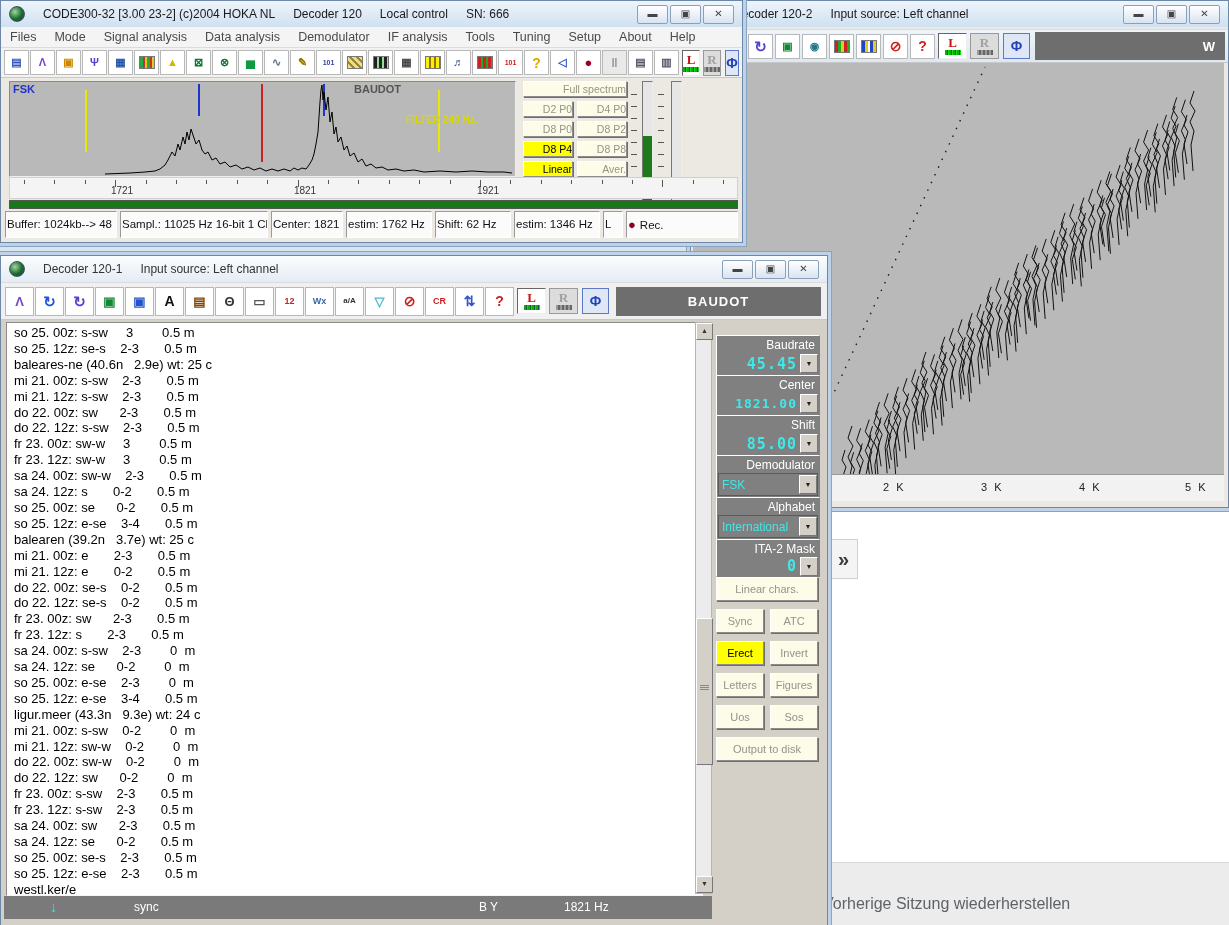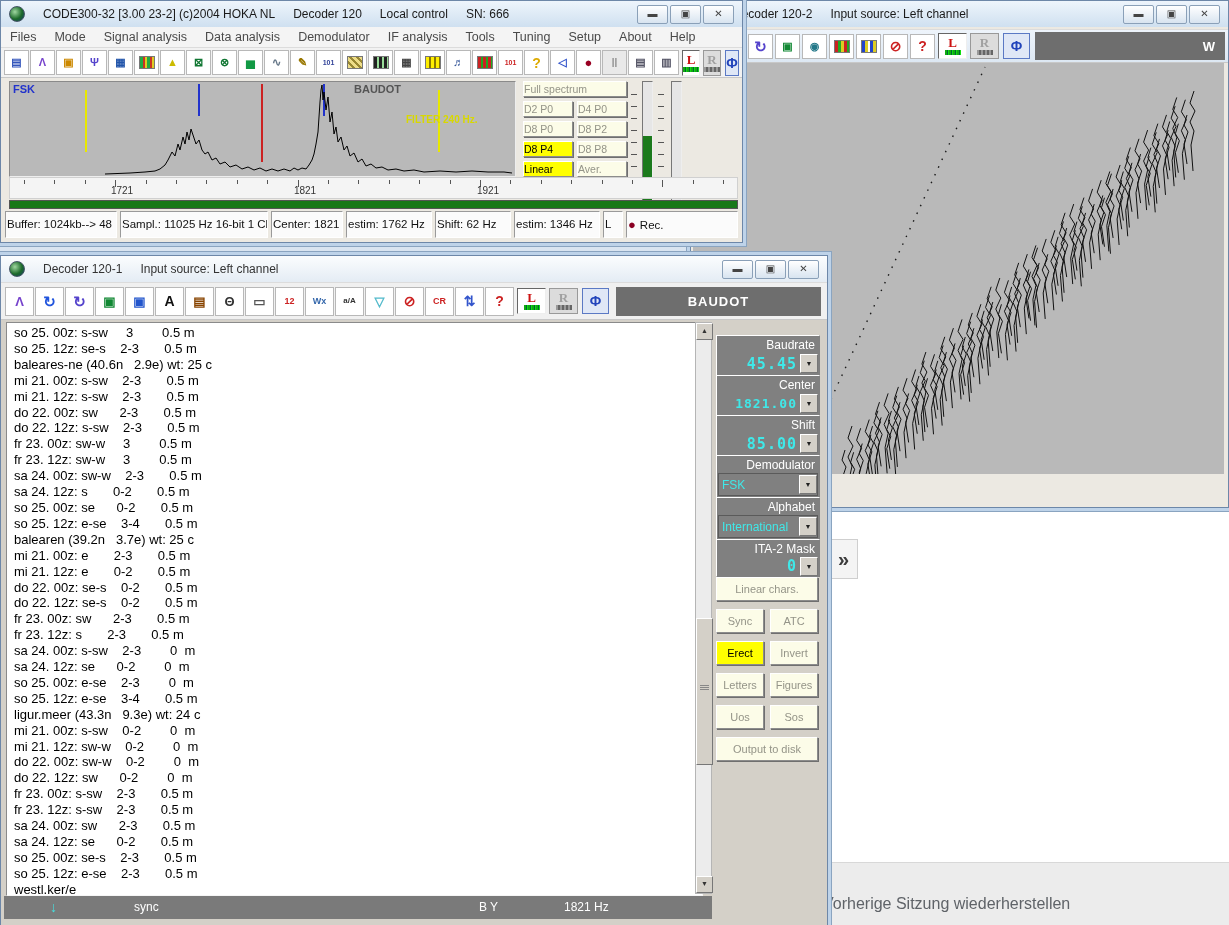--- a/index.html
+++ b/index.html
@@ -50,21 +50,21 @@
   #main-status{position:absolute;left:4px;top:210px;width:733px;height:27px;display:flex;gap:3px;}
   .sfield{border:1px solid;border-color:#9a9a9a #ffffff #ffffff #9a9a9a;background:#fbfbfb;
     font-size:11.5px;color:#111;line-height:25px;padding-left:1px;white-space:nowrap;overflow:hidden;box-sizing:border-box;}
   .sfield:nth-child(1){width:112px}.sfield:nth-child(2){width:148px}.sfield:nth-child(3){width:72px}
   .sfield:nth-child(4){width:86px}.sfield:nth-child(5){width:76px}.sfield:nth-child(6){width:86px}
   .sfield:nth-child(7){width:20px}.sfield:nth-child(8){flex:1}
   .recdot{color:#8a0022;font-size:13px;margin-right:4px;}
   #spec-btn-grid{position:absolute;left:522px;top:80px;width:104px;display:grid;
     grid-template-columns:50px 50px;gap:4px;}
   .pbtn{height:14px;background:#fcfce8;border:1px solid;border-color:#ffffff #8c8c8c #8c8c8c #ffffff;
-    box-shadow:1px 1px 0 #6f6f6f;font-size:10.5px;color:#949488;text-align:left;line-height:14px;
+    box-shadow:1px 1px 0 #6f6f6f;font-size:10.5px;color:#949488;text-align:right;line-height:14px;
     overflow:hidden;white-space:nowrap;}
   .pbtn.wide{grid-column:1 / span 2;}
   .pbtn.active{background:#ffff00;color:#000;}
   .tickcol{position:absolute;top:82px;height:114px;width:6px;
     background:repeating-linear-gradient(to bottom,transparent 0 11px,#555 11px 12px);}
   .vbar{position:absolute;top:80px;height:118px;width:9px;border:1px solid #777;
     border-right-color:#eee;border-bottom-color:#eee;background:#e6e6e6;}
   #vbar-fill{position:absolute;left:0;right:0;bottom:0;height:54%;background:#1c7a1c;}
   
   #d2-win{left:690px;top:0;width:537px;height:506px;z-index:2;}
@@ -187,20 +187,26 @@
       <span class="d2-dark">
         <span>W</span>
         </span>
     </div>
     <div id="d2-plot">
       <svg id="d2-svg" width="531" height="411" viewBox="0 0 531 411">
         <line x1="138" y1="336" x2="292" y2="4" stroke="#1a1a1a" stroke-width="1.4" stroke-dasharray="1.5 7"></line>
         <path id="d2-spikes" fill="none" stroke="#111" stroke-width="1" d="M159 363 l-4 12 l5 8 l-5 11 l4 9 l-3 14 l2 26 M152 387 l-3 10 l4 7 l-4 12 l3 20 M167.62745098039215 365.27450980392155 l-4 12 l5 8 l-5 11 l4 9 l-3 14 l2 26 M160.62745098039215 389.27450980392155 l-3 10 l4 7 l-4 12 l3 20 M176.2549019607843 356.54901960784315 l-4 12 l5 8 l-5 11 l4 9 l-3 14 l2 26 M169.2549019607843 380.54901960784315 l-3 10 l4 7 l-4 12 l3 20 M184.88235294117646 347.8235294117647 l-4 12 l5 8 l-5 11 l4 9 l-3 14 l2 26 M177.88235294117646 371.8235294117647 l-3 10 l4 7 l-4 12 l3 20 M186.50980392156862 339.0980392156863 l-4 12 l5 8 l-5 11 l4 9 l-3 14 l2 26 M179.50980392156862 363.0980392156863 l-3 10 l4 7 l-4 12 l3 20 M195.13725490196077 330.37254901960785 l-4 12 l5 8 l-5 11 l4 9 l-3 14 l2 26 M188.13725490196077 354.37254901960785 l-3 10 l4 7 l-4 12 l3 20 M203.76470588235293 332.6470588235294 l-4 12 l5 8 l-5 11 l4 9 l-3 14 l2 26 M196.76470588235293 356.6470588235294 l-3 10 l4 7 l-4 12 l3 20 M205.3921568627451 323.921568627451 l-4 12 l5 8 l-5 11 l4 9 l-3 14 l2 26 M198.3921568627451 347.921568627451 l-3 10 l4 7 l-4 12 l3 20 M214.01960784313724 315.19607843137254 l-4 12 l5 8 l-5 11 l4 9 l-3 14 l2 26 M207.01960784313724 339.19607843137254 l-3 10 l4 7 l-4 12 l3 20 M222.64705882352942 306.47058823529414 l-4 12 l5 8 l-5 11 l4 9 l-3 14 l2 26 M215.64705882352942 330.47058823529414 l-3 10 l4 7 l-4 12 l3 20 M231.27450980392157 297.7450980392157 l-4 12 l5 8 l-5 11 l4 9 l-3 14 l2 26 M224.27450980392157 321.7450980392157 l-3 10 l4 7 l-4 12 l3 20 M232.90196078431373 289.01960784313724 l-4 12 l5 8 l-5 11 l4 9 l-3 14 l2 26 M225.90196078431373 313.01960784313724 l-3 10 l4 7 l-4 12 l3 20 M241.52941176470588 291.29411764705884 l-4 12 l5 8 l-5 11 l4 9 l-3 14 l2 26 M234.52941176470588 315.29411764705884 l-3 10 l4 7 l-4 12 l3 20 M250.15686274509804 282.5686274509804 l-4 12 l5 8 l-5 11 l4 9 l-3 14 l2 26 M243.15686274509804 306.5686274509804 l-3 10 l4 7 l-4 12 l3 20 M251.78431372549022 273.84313725490193 l-4 12 l5 8 l-5 11 l4 9 l-3 14 l2 26 M244.78431372549022 297.84313725490193 l-3 10 l4 7 l-4 12 l3 20 M260.4117647058824 265.11764705882354 l-4 12 l5 8 l-5 11 l4 9 l-3 14 l2 26 M253.41176470588238 289.11764705882354 l-3 10 l4 7 l-4 12 l3 20 M269.0392156862745 256.3921568627451 l-4 12 l5 8 l-5 11 l4 9 l-3 14 l2 26 M262.0392156862745 280.3921568627451 l-3 10 l4 7 l-4 12 l3 20 M277.66666666666663 258.6666666666667 l-4 12 l5 8 l-5 11 l4 9 l-3 14 l2 26 M270.66666666666663 282.6666666666667 l-3 10 l4 7 l-4 12 l3 20 M279.29411764705884 249.94117647058823 l-4 12 l5 8 l-5 11 l4 9 l-3 14 l2 26 M272.29411764705884 273.94117647058823 l-3 10 l4 7 l-4 12 l3 20 M287.921568627451 241.21568627450984 l-4 12 l5 8 l-5 11 l4 9 l-3 14 l2 26 M280.921568627451 265.21568627450984 l-3 10 l4 7 l-4 12 l3 20 M296.54901960784315 232.49019607843138 l-4 12 l5 8 l-5 11 l4 9 l-3 14 l2 26 M289.54901960784315 256.4901960784314 l-3 10 l4 7 l-4 12 l3 20 M298.17647058823525 223.76470588235293 l-4 12 l5 8 l-5 11 l4 9 l-3 14 l2 26 M291.17647058823525 247.76470588235293 l-3 10 l4 7 l-4 12 l3 20 M306.80392156862746 215.03921568627447 l-4 12 l5 8 l-5 11 l4 9 l-3 14 l2 26 M299.80392156862746 239.03921568627447 l-3 10 l4 7 l-4 12 l3 20 M315.4313725490196 217.31372549019608 l-4 12 l5 8 l-5 11 l4 9 l-3 14 l2 26 M308.4313725490196 241.31372549019608 l-3 10 l4 7 l-4 12 l3 20 M324.05882352941177 208.58823529411765 l-4 12 l5 8 l-5 11 l4 9 l-3 14 l2 26 M317.05882352941177 232.58823529411765 l-3 10 l4 7 l-4 12 l3 20 M325.6862745098039 199.86274509803923 l-4 12 l5 8 l-5 11 l4 9 l-3 14 l2 26 M318.6862745098039 223.86274509803923 l-3 10 l4 7 l-4 12 l3 20 M334.3137254901961 191.1372549019608 l-4 12 l5 8 l-5 11 l4 9 l-3 14 l2 26 M327.3137254901961 215.1372549019608 l-3 10 l4 7 l-4 12 l3 20 M342.94117647058823 182.41176470588235 l-4 12 l5 8 l-5 11 l4 9 l-3 14 l2 26 M335.94117647058823 206.41176470588235 l-3 10 l4 7 l-4 12 l3 20 M344.56862745098044 184.6862745098039 l-4 12 l5 8 l-5 11 l4 9 l-3 14 l2 26 M337.56862745098044 208.6862745098039 l-3 10 l4 7 l-4 12 l3 20 M353.19607843137254 175.9607843137255 l-4 12 l5 8 l-5 11 l4 9 l-3 14 l2 26 M346.19607843137254 199.9607843137255 l-3 10 l4 7 l-4 12 l3 20 M361.82352941176475 167.23529411764704 l-4 12 l5 8 l-5 11 l4 9 l-3 14 l2 26 M354.82352941176475 191.23529411764704 l-3 10 l4 7 l-4 12 l3 20 M370.45098039215685 158.50980392156865 l-4 12 l5 8 l-5 11 l4 9 l-3 14 l2 26 M363.45098039215685 182.50980392156865 l-3 10 l4 7 l-4 12 l3 20 M372.078431372549 149.7843137254902 l-4 12 l5 8 l-5 11 l4 9 l-3 14 l2 26 M365.078431372549 173.7843137254902 l-3 10 l4 7 l-4 12 l3 20 M380.7058823529412 141.05882352941174 l-4 12 l5 8 l-5 11 l4 9 l-3 14 l2 26 M373.7058823529412 165.05882352941174 l-3 10 l4 7 l-4 12 l3 20 M389.3333333333333 143.33333333333334 l-4 12 l5 8 l-5 11 l4 9 l-3 14 l2 26 M382.3333333333333 167.33333333333334 l-3 10 l4 7 l-4 12 l3 20 M390.9607843137255 134.6078431372549 l-4 12 l5 8 l-5 11 l4 9 l-3 14 l2 26 M383.9607843137255 158.6078431372549 l-3 10 l4 7 l-4 12 l3 20 M399.5882352941177 125.88235294117646 l-4 12 l5 8 l-5 11 l4 9 l-3 14 l2 26 M392.5882352941177 149.88235294117646 l-3 10 l4 7 l-4 12 l3 20 M408.21568627450984 117.15686274509804 l-4 12 l5 8 l-5 11 l4 9 l-3 14 l2 26 M401.21568627450984 141.15686274509804 l-3 10 l4 7 l-4 12 l3 20 M416.843137254902 108.43137254901961 l-4 12 l5 8 l-5 11 l4 9 l-3 14 l2 26 M409.843137254902 132.4313725490196 l-3 10 l4 7 l-4 12 l3 20 M418.4705882352941 110.70588235294122 l-4 12 l5 8 l-5 11 l4 9 l-3 14 l2 26 M411.4705882352941 134.70588235294122 l-3 10 l4 7 l-4 12 l3 20 M427.0980392156863 101.98039215686276 l-4 12 l5 8 l-5 11 l4 9 l-3 14 l2 26 M420.0980392156863 125.98039215686276 l-3 10 l4 7 l-4 12 l3 20 M435.72549019607845 93.25490196078431 l-4 12 l5 8 l-5 11 l4 9 l-3 14 l2 26 M428.72549019607845 117.25490196078431 l-3 10 l4 7 l-4 12 l3 20 M437.35294117647055 84.52941176470591 l-4 12 l5 8 l-5 11 l4 9 l-3 14 l2 26 M430.35294117647055 108.52941176470591 l-3 10 l4 7 l-4 12 l3 20 M445.98039215686276 75.80392156862746 l-4 12 l5 8 l-5 11 l4 9 l-3 14 l2 26 M438.98039215686276 99.80392156862746 l-3 10 l4 7 l-4 12 l3 20 M454.6078431372549 67.078431372549 l-4 12 l5 8 l-5 11 l4 9 l-3 14 l2 26 M447.6078431372549 91.078431372549 l-3 10 l4 7 l-4 12 l3 20 M463.2352941176471 69.35294117647061 l-4 12 l5 8 l-5 11 l4 9 l-3 14 l2 26 M456.2352941176471 93.35294117647061 l-3 10 l4 7 l-4 12 l3 20 M464.8627450980392 60.627450980392155 l-4 12 l5 8 l-5 11 l4 9 l-3 14 l2 26 M457.8627450980392 84.62745098039215 l-3 10 l4 7 l-4 12 l3 20 M473.4901960784314 51.90196078431376 l-4 12 l5 8 l-5 11 l4 9 l-3 14 l2 26 M466.4901960784314 75.90196078431376 l-3 10 l4 7 l-4 12 l3 20 M482.11764705882354 43.176470588235304 l-4 12 l5 8 l-5 11 l4 9 l-3 14 l2 26 M475.11764705882354 67.1764705882353 l-3 10 l4 7 l-4 12 l3 20 M483.7450980392157 34.45098039215685 l-4 12 l5 8 l-5 11 l4 9 l-3 14 l2 26 M476.7450980392157 58.45098039215685 l-3 10 l4 7 l-4 12 l3 20 M492.37254901960785 36.725490196078454 l-4 12 l5 8 l-5 11 l4 9 l-3 14 l2 26 M485.37254901960785 60.725490196078454 l-3 10 l4 7 l-4 12 l3 20 M501 28 l-4 12 l5 8 l-5 11 l4 9 l-3 14 l2 26 M494 52 l-3 10 l4 7 l-4 12 l3 20 "></path>
       </svg>
     </div>
+    <div id="d2-axis">
+        <span class="d2axlabel" style="left: 190px;">2 K</span>
+        <span class="d2axlabel" style="left: 288px;">3 K</span>
+        <span class="d2axlabel" style="left: 386px;">4 K</span>
+        <span class="d2axlabel" style="left: 492px;">5 K</span>
+      </div>
   </section>
 
   <section id="main-win" class="window">
     <div class="titlebar">
       <span class="appicon"></span>
       <span>CODE300-32 [3.00 23-2] (c)2004 HOKA NL</span>
       <span>Decoder 120</span>
       <span>Local control</span>
       <span>SN: 666</span>
       <span class="winbtns">

